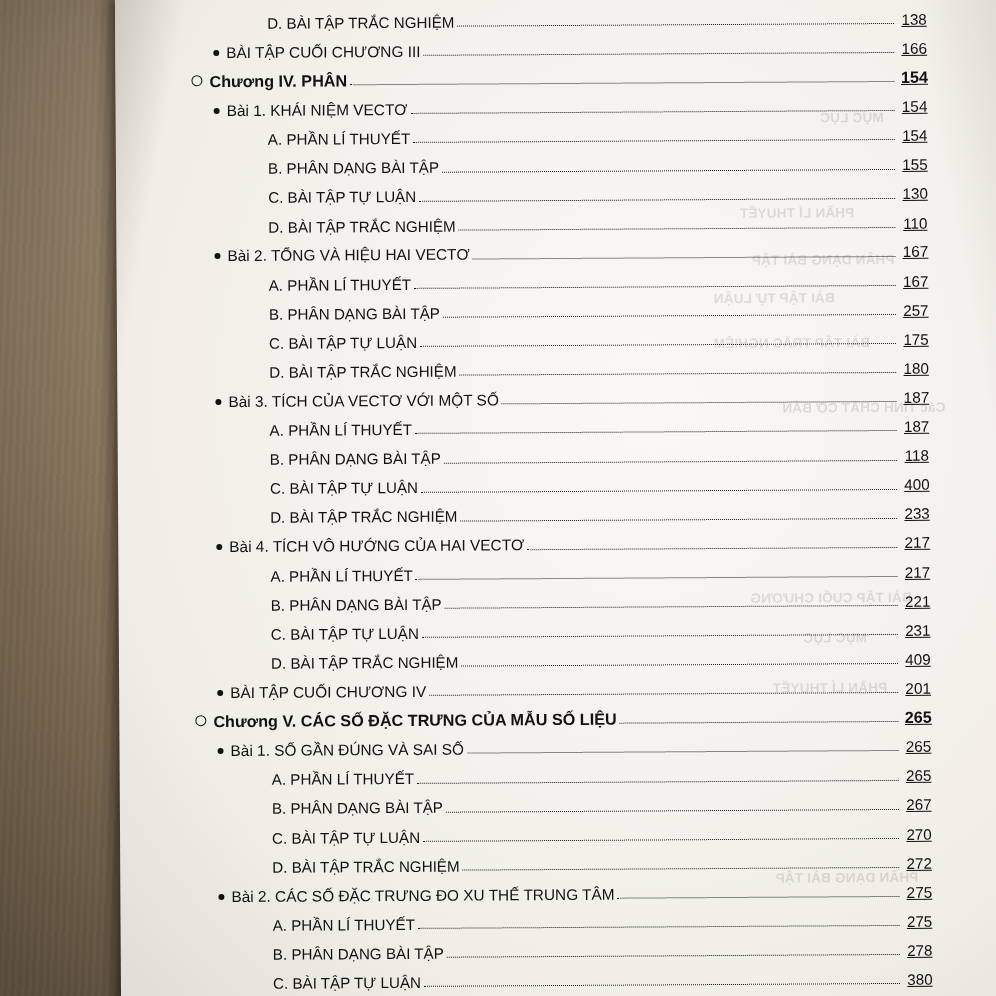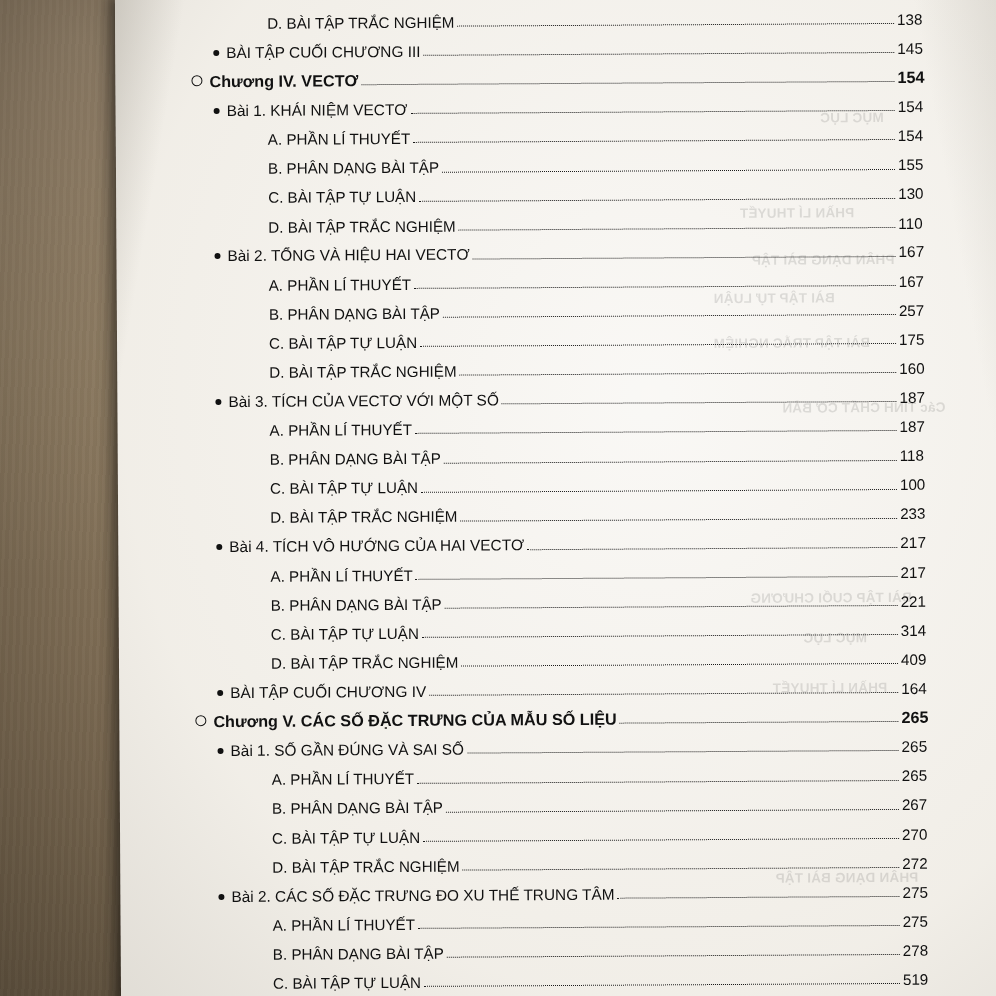--- a/index.html
+++ b/index.html
@@ -98,22 +98,23 @@
   }
   .row .dots {
     flex: 1 1 auto;
     margin: 0 3px 3px 3px;
     border-bottom: 1.6px dotted #1a1a1a;
     min-width: 12px;
     height: 1px;
   }
   .row .pg {
     width: 34px;
-    text-align: left;
+    text-align: center;
     font-variant-numeric: tabular-nums;
+    text-decoration: underline;
   }
 
   
   .lvl-chapter {
     font-weight: 700;
     font-size: 16.2px;
     padding-left: 0px;
   }
   .lvl-chapter .pg { font-weight: 700; }
   .lvl-bai {
@@ -169,24 +170,24 @@
       </div>
     <div id="toc">
         <div class="row lvl-sub">
           <span class="lbl"><span>D. BÀI TẬP TRẮC NGHIỆM</span></span>
           <span class="dots"></span>
           <span class="pg">138</span>
         </div>
         <div class="row lvl-end">
           <span class="lbl"><span class="bullet-dot"></span><span>BÀI TẬP CUỐI CHƯƠNG III</span></span>
           <span class="dots"></span>
-          <span class="pg">145</span>
+          <span class="pg">166</span>
         </div>
         <div class="row lvl-chapter">
-          <span class="lbl"><span class="bullet-circle"></span><span>Chương IV. VECTƠ</span></span>
+          <span class="lbl"><span class="bullet-circle"></span><span>Chương IV. PHÂN</span></span>
           <span class="dots"></span>
           <span class="pg">154</span>
         </div>
         <div class="row lvl-bai">
           <span class="lbl"><span class="bullet-dot"></span><span>Bài 1. KHÁI NIỆM VECTƠ</span></span>
           <span class="dots"></span>
           <span class="pg">154</span>
         </div>
         <div class="row lvl-sub">
           <span class="lbl"><span>A. PHẦN LÍ THUYẾT</span></span>
@@ -224,41 +225,41 @@
           <span class="pg">257</span>
         </div>
         <div class="row lvl-sub">
           <span class="lbl"><span>C. BÀI TẬP TỰ LUẬN</span></span>
           <span class="dots"></span>
           <span class="pg">175</span>
         </div>
         <div class="row lvl-sub">
           <span class="lbl"><span>D. BÀI TẬP TRẮC NGHIỆM</span></span>
           <span class="dots"></span>
-          <span class="pg">160</span>
+          <span class="pg">180</span>
         </div>
         <div class="row lvl-bai">
           <span class="lbl"><span class="bullet-dot"></span><span>Bài 3. TÍCH CỦA VECTƠ VỚI MỘT SỐ</span></span>
           <span class="dots"></span>
           <span class="pg">187</span>
         </div>
         <div class="row lvl-sub">
           <span class="lbl"><span>A. PHẦN LÍ THUYẾT</span></span>
           <span class="dots"></span>
           <span class="pg">187</span>
         </div>
         <div class="row lvl-sub">
           <span class="lbl"><span>B. PHÂN DẠNG BÀI TẬP</span></span>
           <span class="dots"></span>
           <span class="pg">118</span>
         </div>
         <div class="row lvl-sub">
           <span class="lbl"><span>C. BÀI TẬP TỰ LUẬN</span></span>
           <span class="dots"></span>
-          <span class="pg">100</span>
+          <span class="pg">400</span>
         </div>
         <div class="row lvl-sub">
           <span class="lbl"><span>D. BÀI TẬP TRẮC NGHIỆM</span></span>
           <span class="dots"></span>
           <span class="pg">233</span>
         </div>
         <div class="row lvl-bai">
           <span class="lbl"><span class="bullet-dot"></span><span>Bài 4. TÍCH VÔ HƯỚNG CỦA HAI VECTƠ</span></span>
           <span class="dots"></span>
           <span class="pg">217</span>
@@ -269,31 +270,31 @@
           <span class="pg">217</span>
         </div>
         <div class="row lvl-sub">
           <span class="lbl"><span>B. PHÂN DẠNG BÀI TẬP</span></span>
           <span class="dots"></span>
           <span class="pg">221</span>
         </div>
         <div class="row lvl-sub">
           <span class="lbl"><span>C. BÀI TẬP TỰ LUẬN</span></span>
           <span class="dots"></span>
-          <span class="pg">314</span>
+          <span class="pg">231</span>
         </div>
         <div class="row lvl-sub">
           <span class="lbl"><span>D. BÀI TẬP TRẮC NGHIỆM</span></span>
           <span class="dots"></span>
           <span class="pg">409</span>
         </div>
         <div class="row lvl-end">
           <span class="lbl"><span class="bullet-dot"></span><span>BÀI TẬP CUỐI CHƯƠNG IV</span></span>
           <span class="dots"></span>
-          <span class="pg">164</span>
+          <span class="pg">201</span>
         </div>
         <div class="row lvl-chapter">
           <span class="lbl"><span class="bullet-circle"></span><span>Chương V. CÁC SỐ ĐẶC TRƯNG CỦA MẪU SỐ LIỆU</span></span>
           <span class="dots"></span>
           <span class="pg">265</span>
         </div>
         <div class="row lvl-bai">
           <span class="lbl"><span class="bullet-dot"></span><span>Bài 1. SỐ GẦN ĐÚNG VÀ SAI SỐ</span></span>
           <span class="dots"></span>
           <span class="pg">265</span>
@@ -329,18 +330,18 @@
           <span class="pg">275</span>
         </div>
         <div class="row lvl-sub">
           <span class="lbl"><span>B. PHÂN DẠNG BÀI TẬP</span></span>
           <span class="dots"></span>
           <span class="pg">278</span>
         </div>
         <div class="row lvl-sub">
           <span class="lbl"><span>C. BÀI TẬP TỰ LUẬN</span></span>
           <span class="dots"></span>
-          <span class="pg">519</span>
+          <span class="pg">380</span>
         </div>
         <div class="row lvl-sub"></div>
       </div>
   </div>
 </div>
 
 </body></html>

